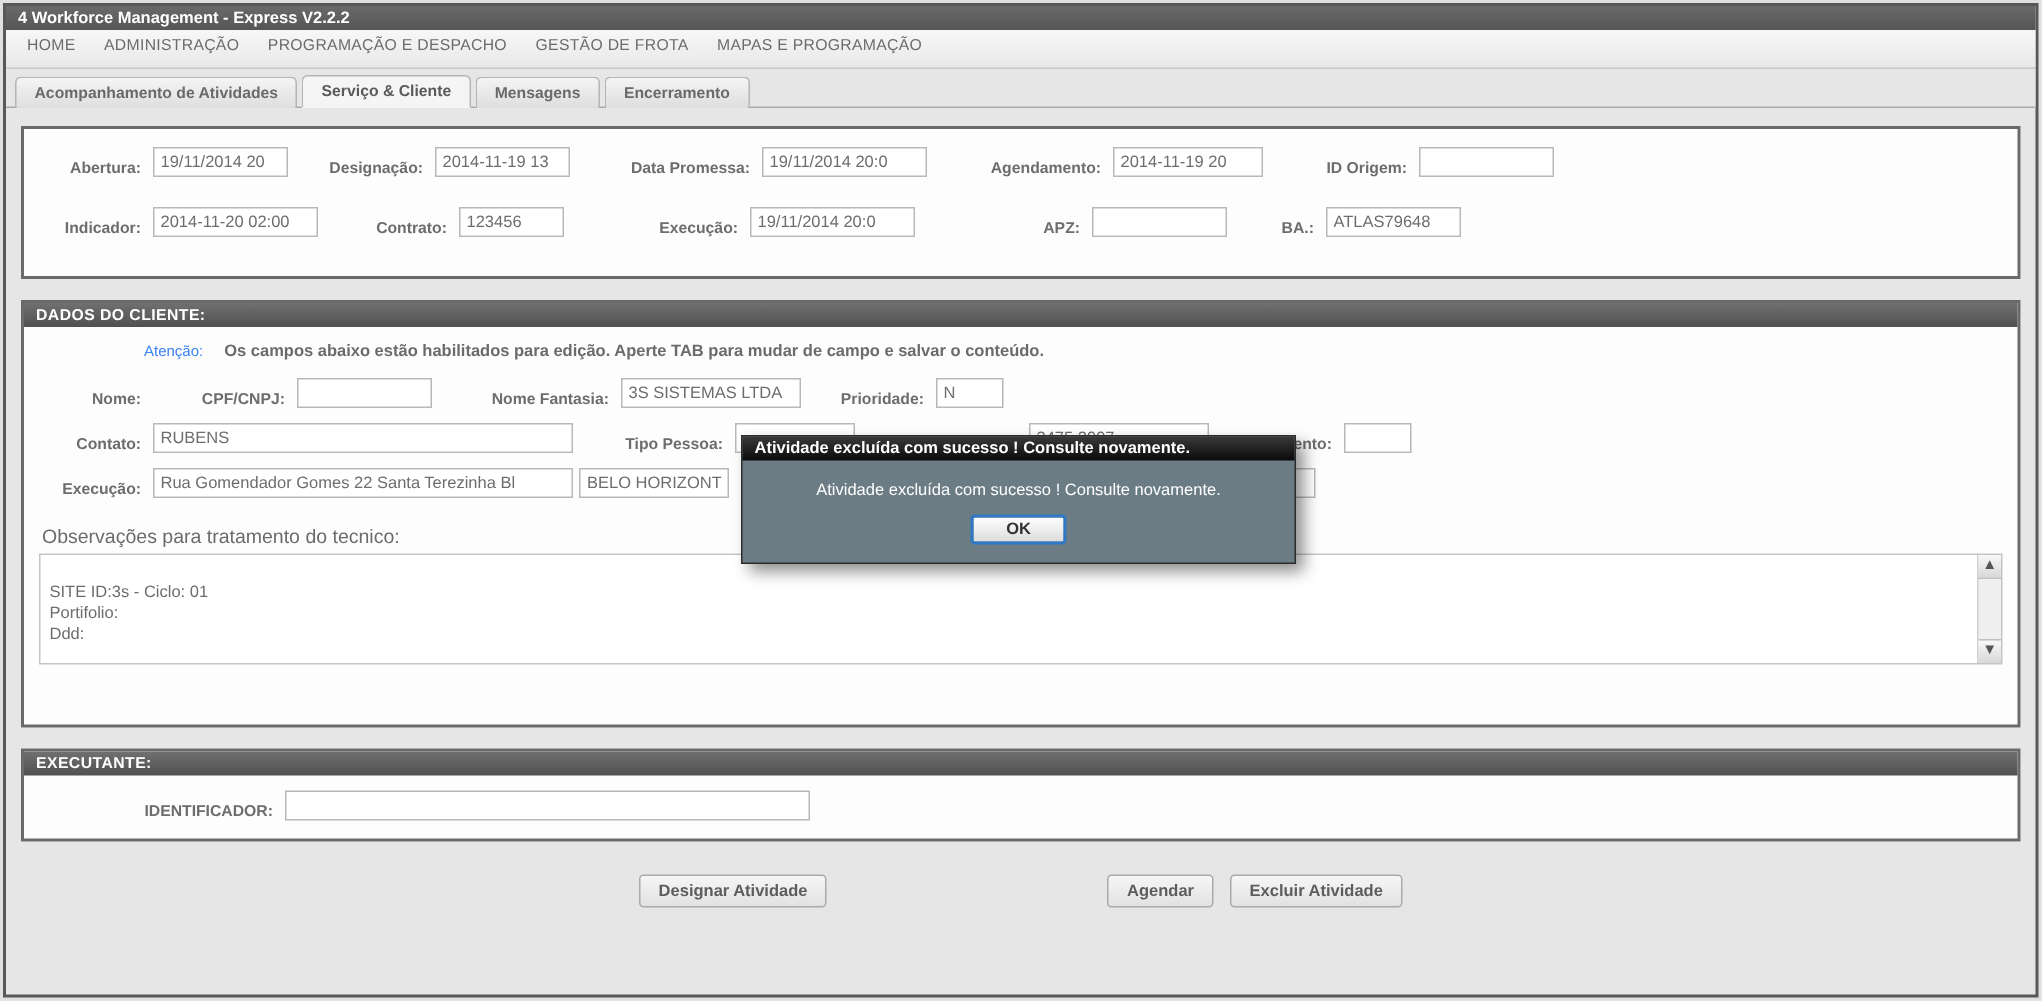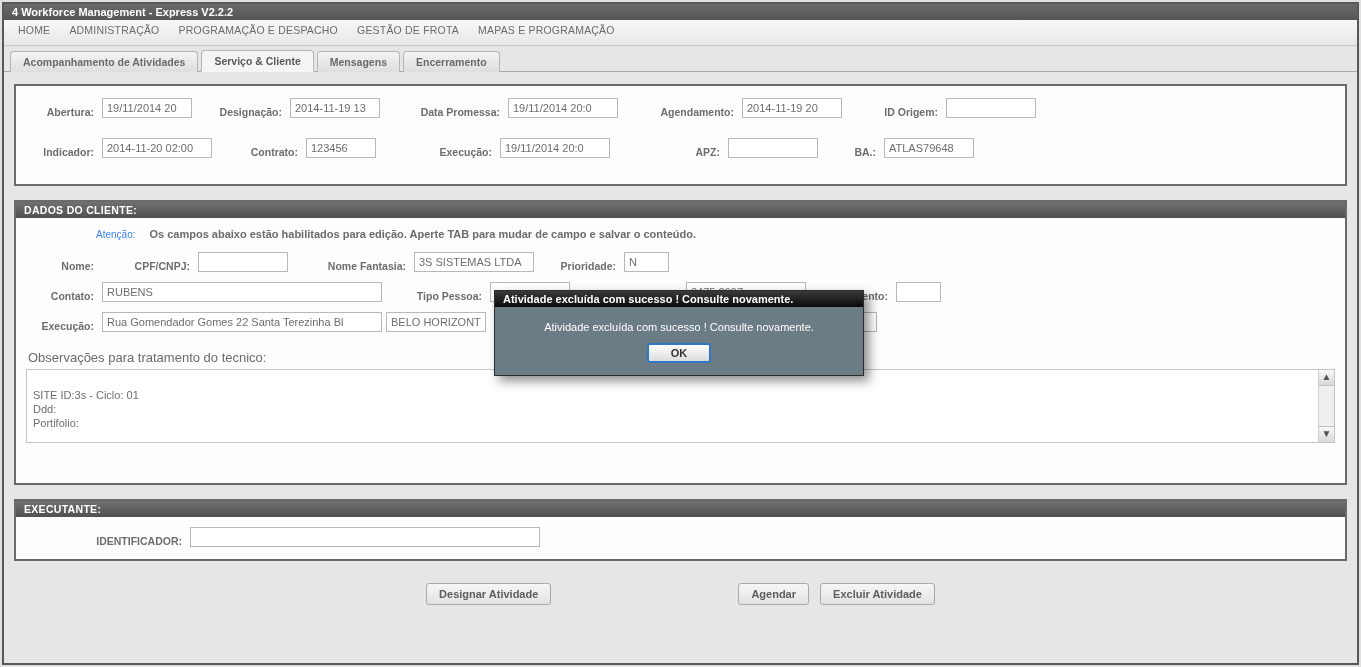--- a/index.html
+++ b/index.html
@@ -323,22 +323,22 @@
         <span class="lbl" style="width:80px">Ponto Ref.:</span>
         <input class="txt w120" value="" style="">
         <span style="width:6px"></span>
         <span class="lbl" style="width:66px">Contrato:</span>
         <input class="txt w45" value="" style="">
       </div>
 
       <span class="obsLabel">Observações para tratamento do tecnico:</span>
       <div class="obsBox">
         <div>SITE ID:3s - Ciclo: 01</div>
+        <div>Portifolio:</div>
         <div>Ddd:</div>
-        <div>Portifolio:</div>
         <div class="vscroll">
           <div class="arrow">▲</div>
           <div class="arrow down">▼</div>
         </div>
       </div>
     </fieldset>
 
     <fieldset class="section" style="padding-bottom:12px">
       <div class="section-header"><span class="section-legend">EXECUTANTE:</span></div>
       <div class="row" style="margin:0">

